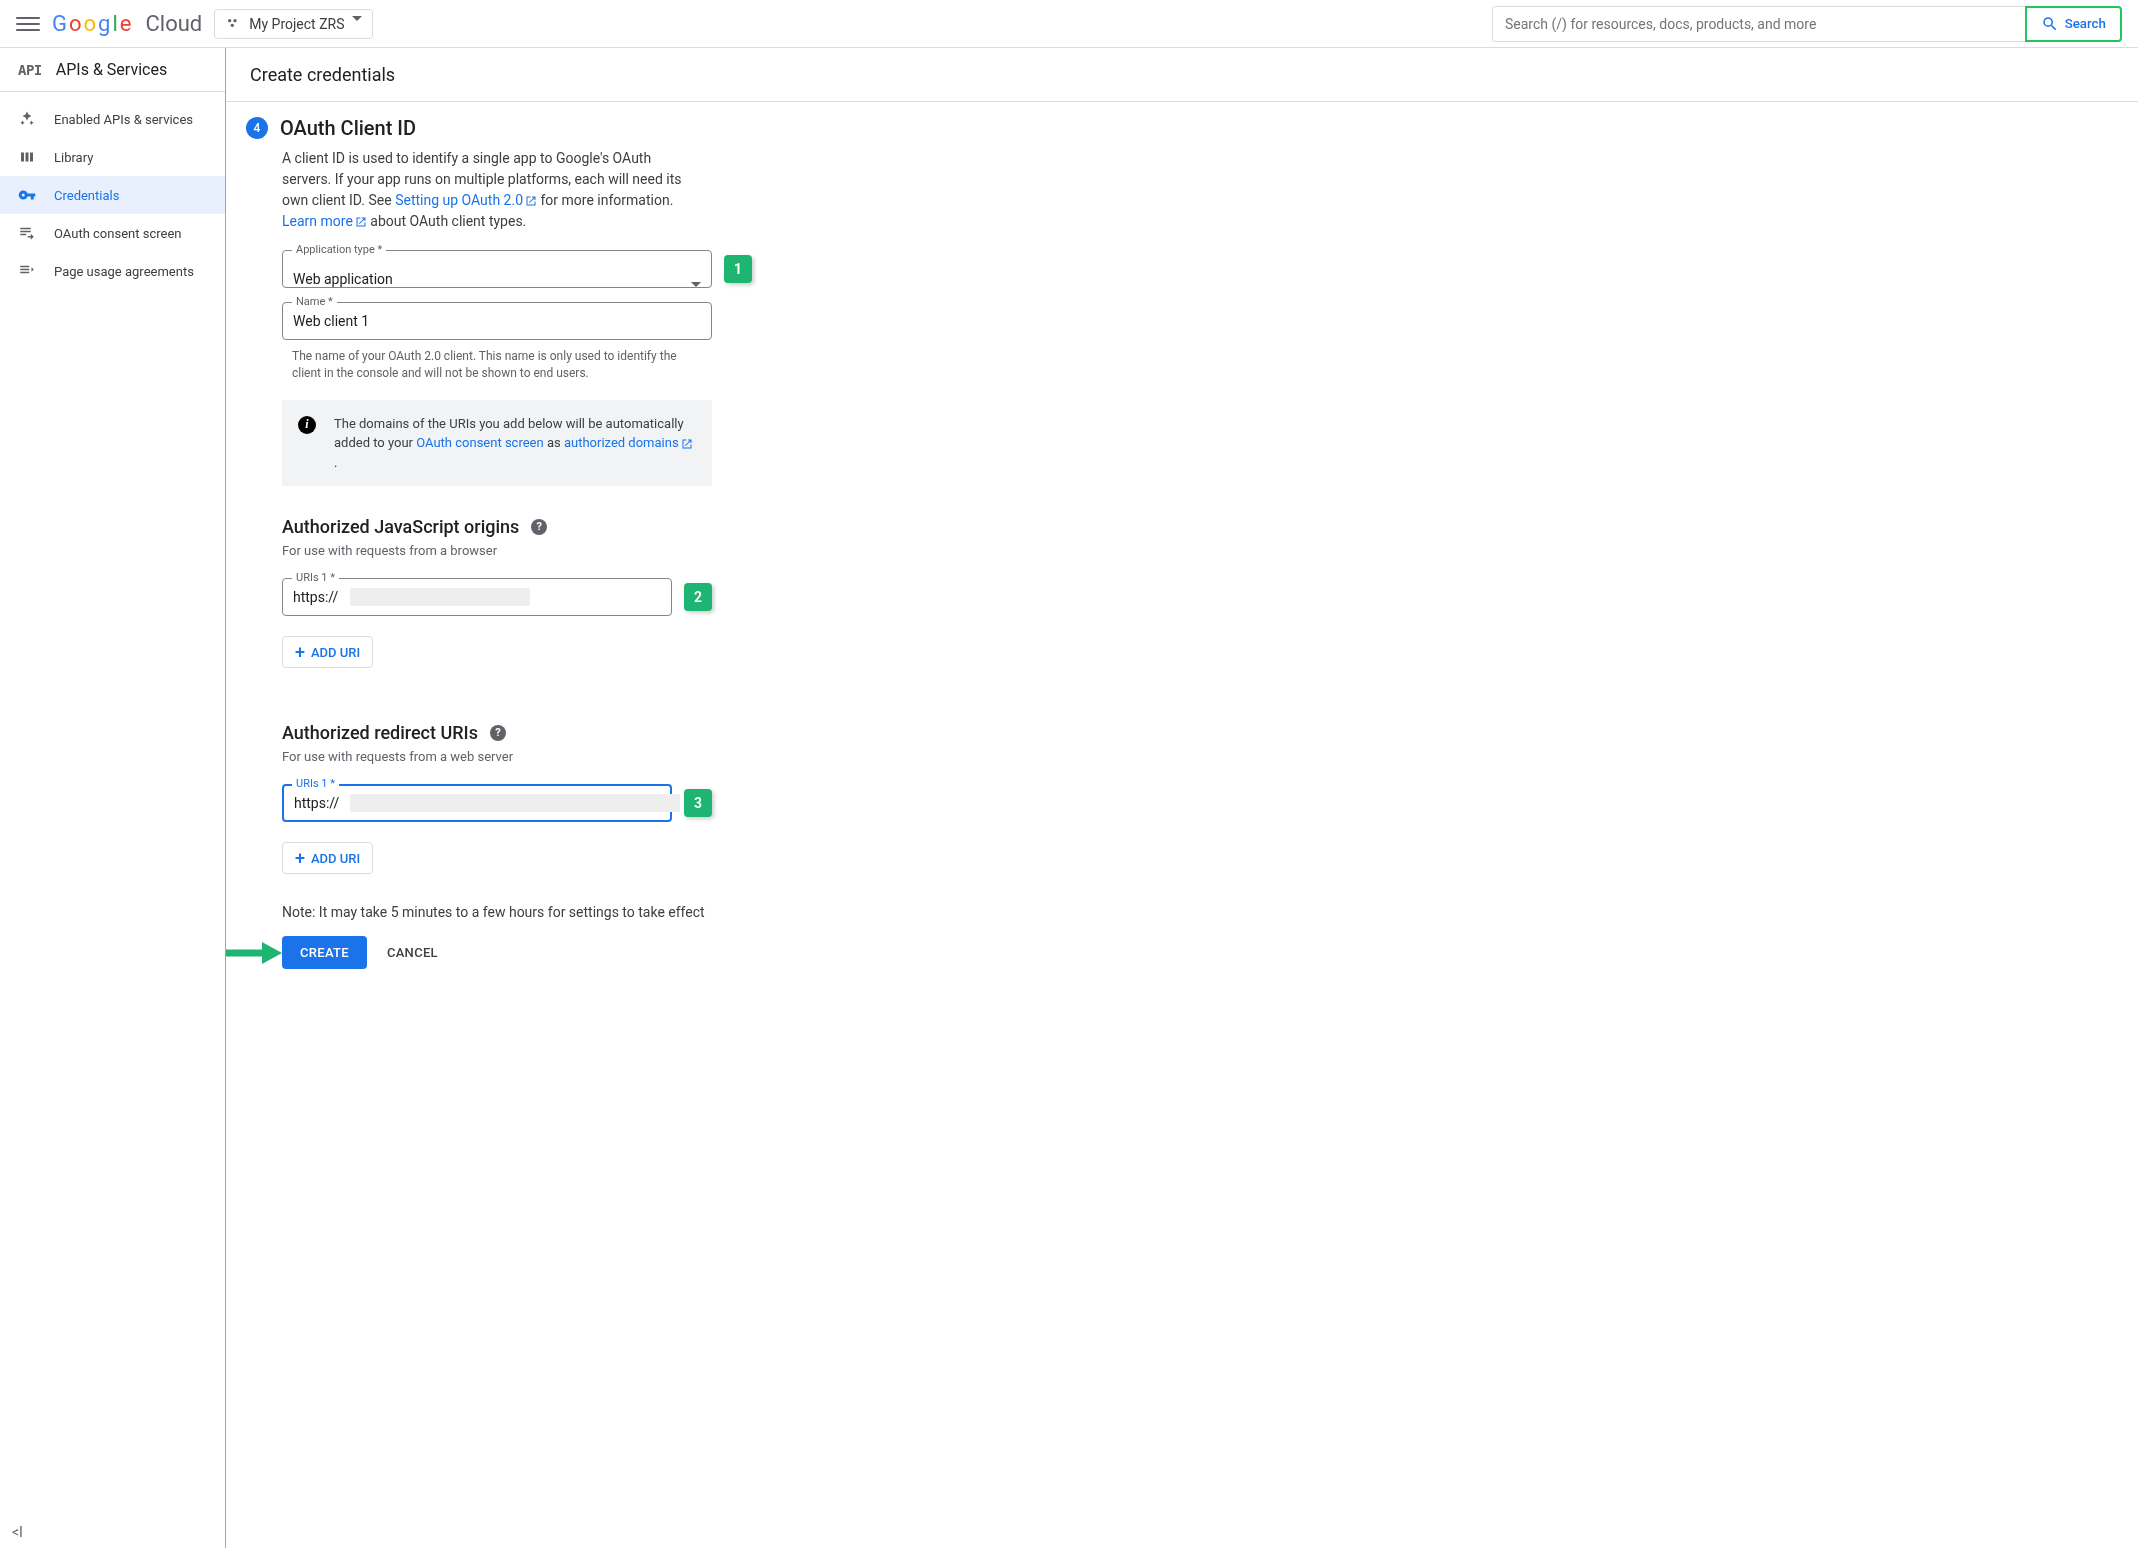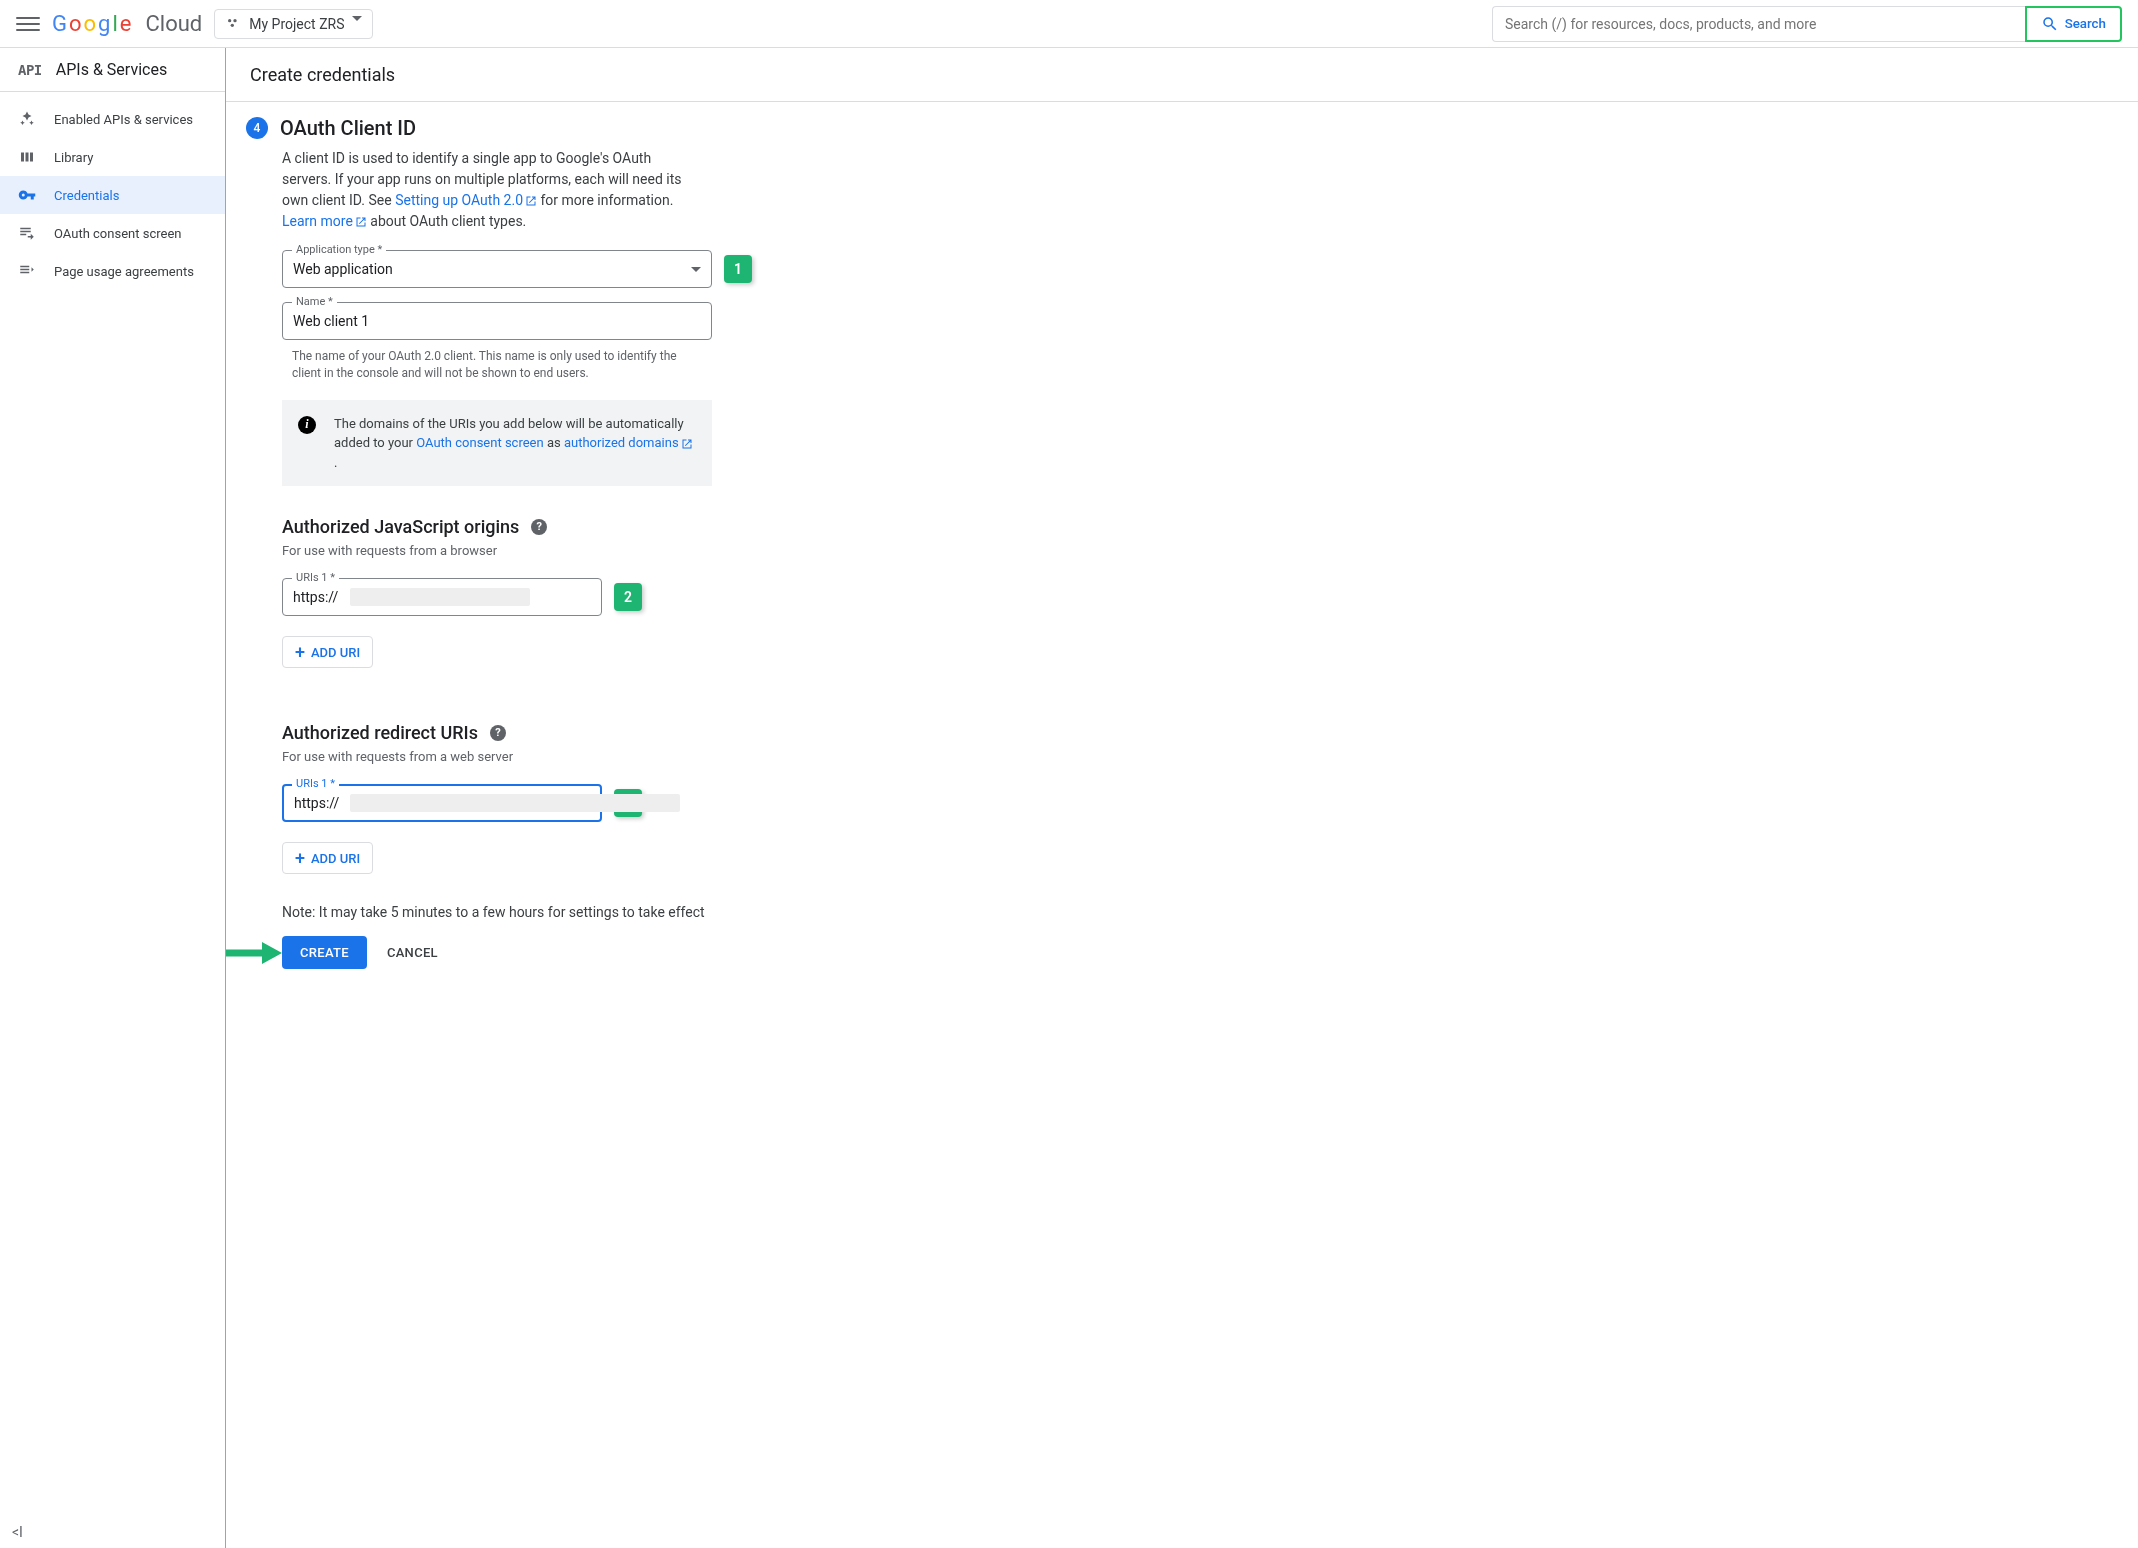--- a/index.html
+++ b/index.html
@@ -32,25 +32,25 @@
 .content{padding:0 0 40px 0;max-width:780px}
 .step-row{display:flex;align-items:center;gap:12px;padding:14px 24px 0 20px}
 .step-num{width:22px;height:22px;border-radius:50%;background:#1a73e8;color:#fff;display:flex;align-items:center;justify-content:center;font-size:12px;font-weight:500}
 .step-title{font-size:20px;font-weight:500}
 .section{padding:8px 24px 0 56px}
 .desc{color:#3c4043;font-size:14px;line-height:1.5;max-width:420px;margin-bottom:18px}
 .desc a, .linky{color:#1a73e8;text-decoration:none}
 .ext-ico{display:inline-block;width:12px;height:12px;margin-left:2px;vertical-align:middle}
 .field-row{display:flex;align-items:center;gap:12px;margin-bottom:14px}
 .field{position:relative;width:430px}
-.field.narrow{width:320px}
+.field.narrow{width:390px}
 .field-label{position:absolute;top:-7px;left:10px;background:#fff;padding:0 4px;font-size:11px;color:#5f6368}
 .field-label.req::after{content:" *"}
 .field-label.focus{color:#1a73e8}
-.select,.textinput{width:100%;height:38px;border:1px solid #80868b;border-radius:4px;padding:0 10px;font-size:14px;background:#fff;display:flex;align-items:center;justify-content:space-between;color:#202124}
+.select,.textinput{width:100%;height:38px;border:1px solid #80868b;border-radius:4px;padding:0 10px;font-size:14px;background:#fff;display:flex;align-items:flex-end;justify-content:space-between;color:#202124}
 .textinput.focused{border:2px solid #1a73e8}
 .select{cursor:pointer}
 .caret{border-left:5px solid transparent;border-right:5px solid transparent;border-top:5px solid #5f6368}
 .callout{width:28px;height:28px;border-radius:4px;background:#1eb471;color:#fff;display:flex;align-items:center;justify-content:center;font-weight:600;box-shadow:2px 2px 4px rgba(0,0,0,0.2)}
 .helper{font-size:12px;color:#5f6368;max-width:400px;line-height:1.4;margin:-6px 0 18px 10px}
 .infobox{background:#f1f3f4;padding:14px 16px;display:flex;gap:18px;align-items:flex-start;max-width:430px;border-radius:0;margin-bottom:30px}
 .info-ico{width:18px;height:18px;border-radius:50%;background:#000;color:#fff;display:flex;align-items:center;justify-content:center;font-weight:700;font-size:12px;flex-shrink:0;margin-top:2px;font-family:serif;font-style:italic}
 .infobox p{font-size:13px;line-height:1.5;color:#3c4043}
 .subhead{display:flex;align-items:center;gap:12px;margin:10px 0 6px 0}
 .subhead h3{font-size:18px;font-weight:500}

